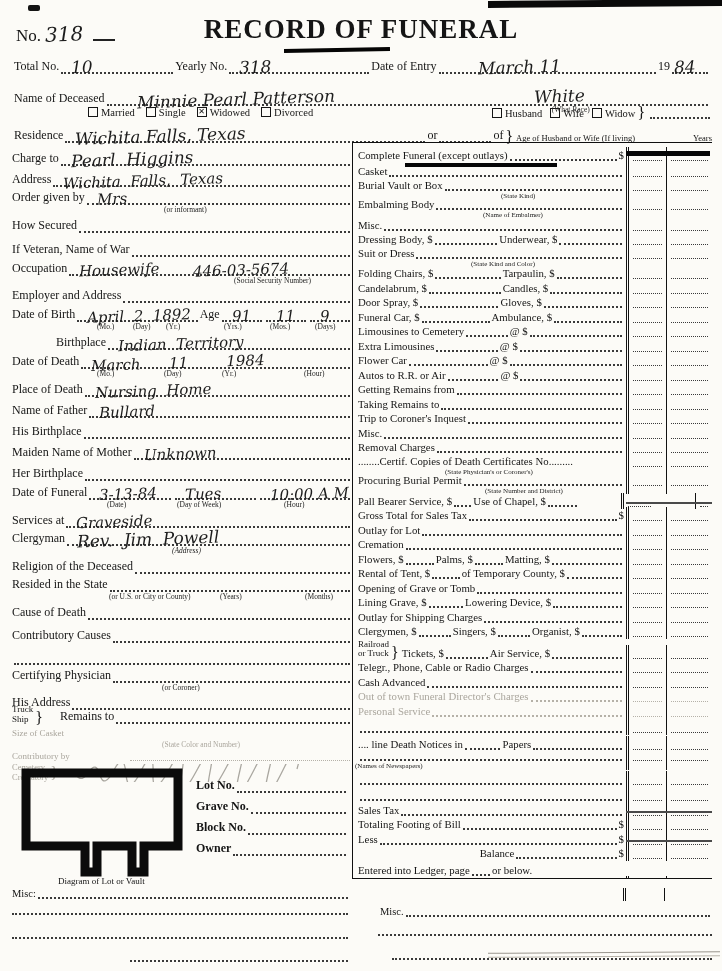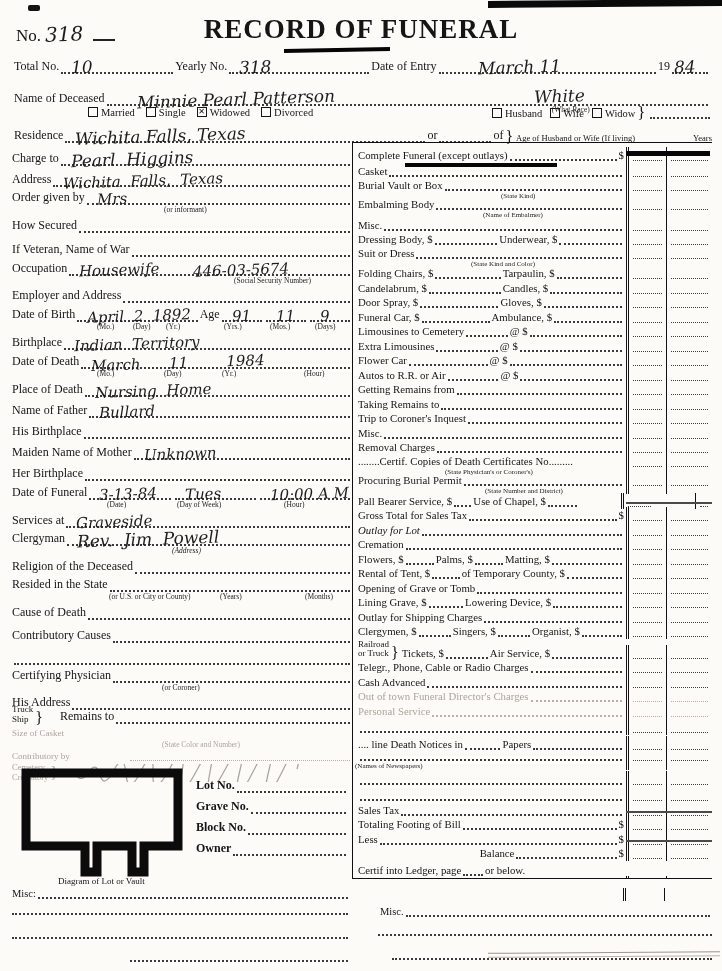--- a/index.html
+++ b/index.html
@@ -239,21 +239,21 @@
           </span>
           <span class="note" style="left: 85px; bottom: 0px;">(Mo.)</span>
           <span class="note" style="left: 121px; bottom: 0px;">(Day)</span>
           <span class="note" style="left: 154px; bottom: 0px;">(Yr.)</span>
           <span class="note" style="left: 212px; bottom: 0px;">(Yrs.)</span>
           <span class="note" style="left: 258px; bottom: 0px;">(Mos.)</span>
           <span class="note" style="left: 303px; bottom: 0px;">(Days)</span>
         </div>
       </div>
       <div class="frow lrow" style="height: 21px;">
-        <div class="desc" style="padding-bottom: 2px; width: 100%;">
+        <div class="desc" style="padding-bottom: 2px; width: 100%; margin-left: 44px;">
           <span class="lab">Birthplace</span>
           <span class="lead" style="flex: 1 1 0%;">
             <span class="hw">Indian  Territory</span>
           </span>
         </div>
       </div>
       <div class="frow lrow" style="height: 26px;">
         <div class="desc" style="padding-bottom: 9px; width: 100%;">
           <span class="lab">Date of Death</span>
           <span class="lead" style="flex: 1 1 0%;">
@@ -752,21 +752,21 @@
           <span class="lead" style="flex: 1 1 0%;"></span>
           <span class="lab">$</span>
         </div>
         <div class="c1" style="padding-bottom: 2px;">
           <span class="lead amtlead" style="flex: 1 1 0%;"></span>
         </div>
         <div class="c2" style="padding-bottom: 2px;">
           <span class="lead amtlead" style="flex: 1 1 0%;"></span>
         </div>
       </div>
-      <div class="frow rrow" style="height: 14.5px; font-style: italic;">
+      <div class="frow rrow" style="height: 14.5px;">
         <div class="desc" style="padding-bottom: 2px;">
           <span class="lab">Outlay for Lot</span>
           <span class="lead" style="flex: 1 1 0%;"></span>
         </div>
         <div class="c1" style="padding-bottom: 2px;">
           <span class="lead amtlead" style="flex: 1 1 0%;"></span>
         </div>
         <div class="c2" style="padding-bottom: 2px;">
           <span class="lead amtlead" style="flex: 1 1 0%;"></span>
         </div>
@@ -1042,21 +1042,21 @@
         </div>
         <div class="c1" style="padding-bottom: 2px;">
           <span class="lead amtlead" style="flex: 1 1 0%;"></span>
         </div>
         <div class="c2" style="padding-bottom: 2px;">
           <span class="lead amtlead" style="flex: 1 1 0%;"></span>
         </div>
       </div>
       <div class="frow rrow" style="height: 17px;">
         <div class="desc" style="padding-bottom: 2px;">
-          <span class="lab">Certif into Ledger, page</span>
+          <span class="lab">Entered into Ledger, page</span>
           <span class="lead" style="flex: 0.22 1 0%;"></span>
           <span class="lab">or below.</span>
           <span class="sp" style="flex: 1.1 1 0%;"></span>
         </div>
         <div class="c1" style="padding-bottom: 2px;"></div>
         <div class="c2" style="padding-bottom: 2px;"></div>
       </div>
     </div>
   <div class="rule-ext" style="left:623px;border-left:3px double #111;"></div>
   <div class="rule-ext" style="left:664px;border-left:1.5px solid #111;"></div>

